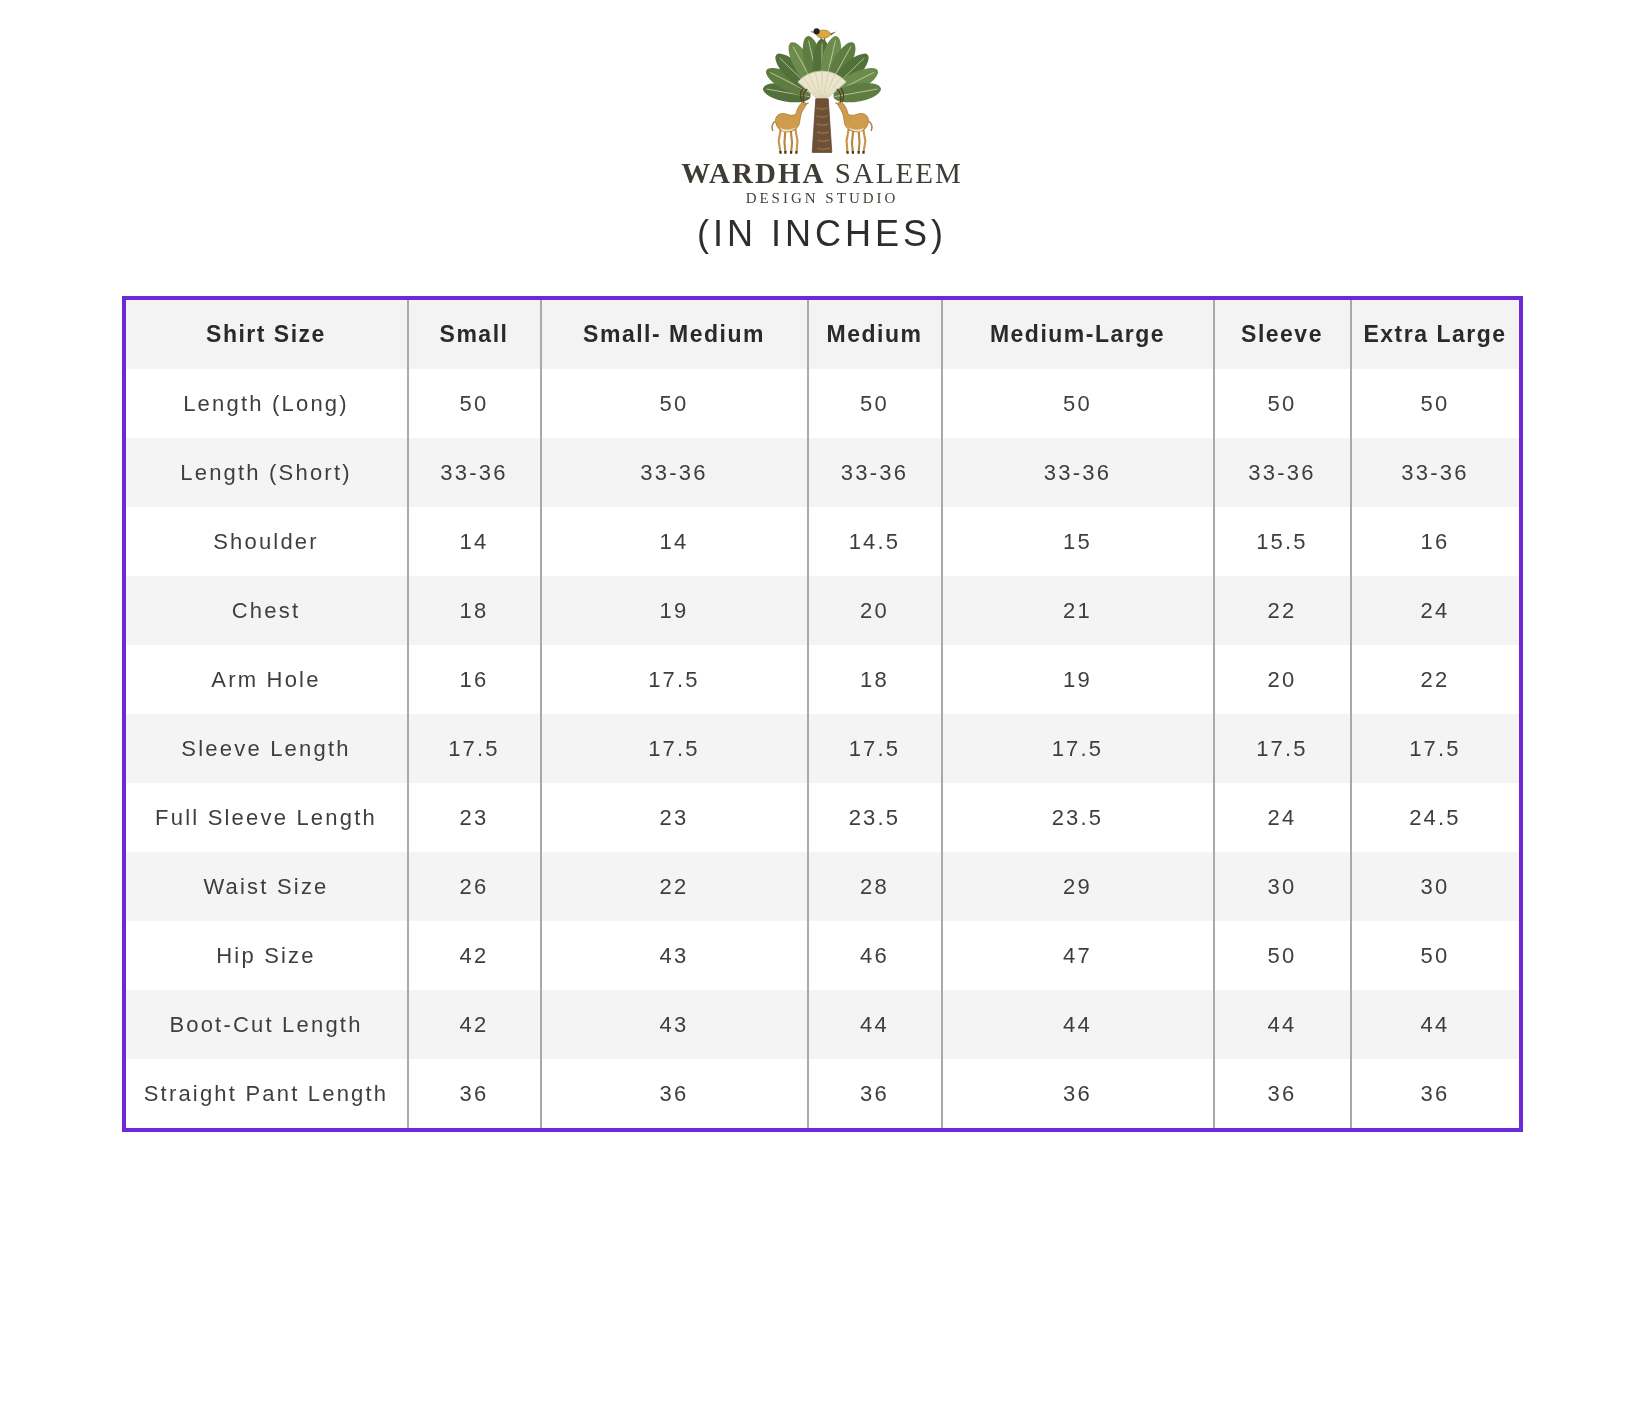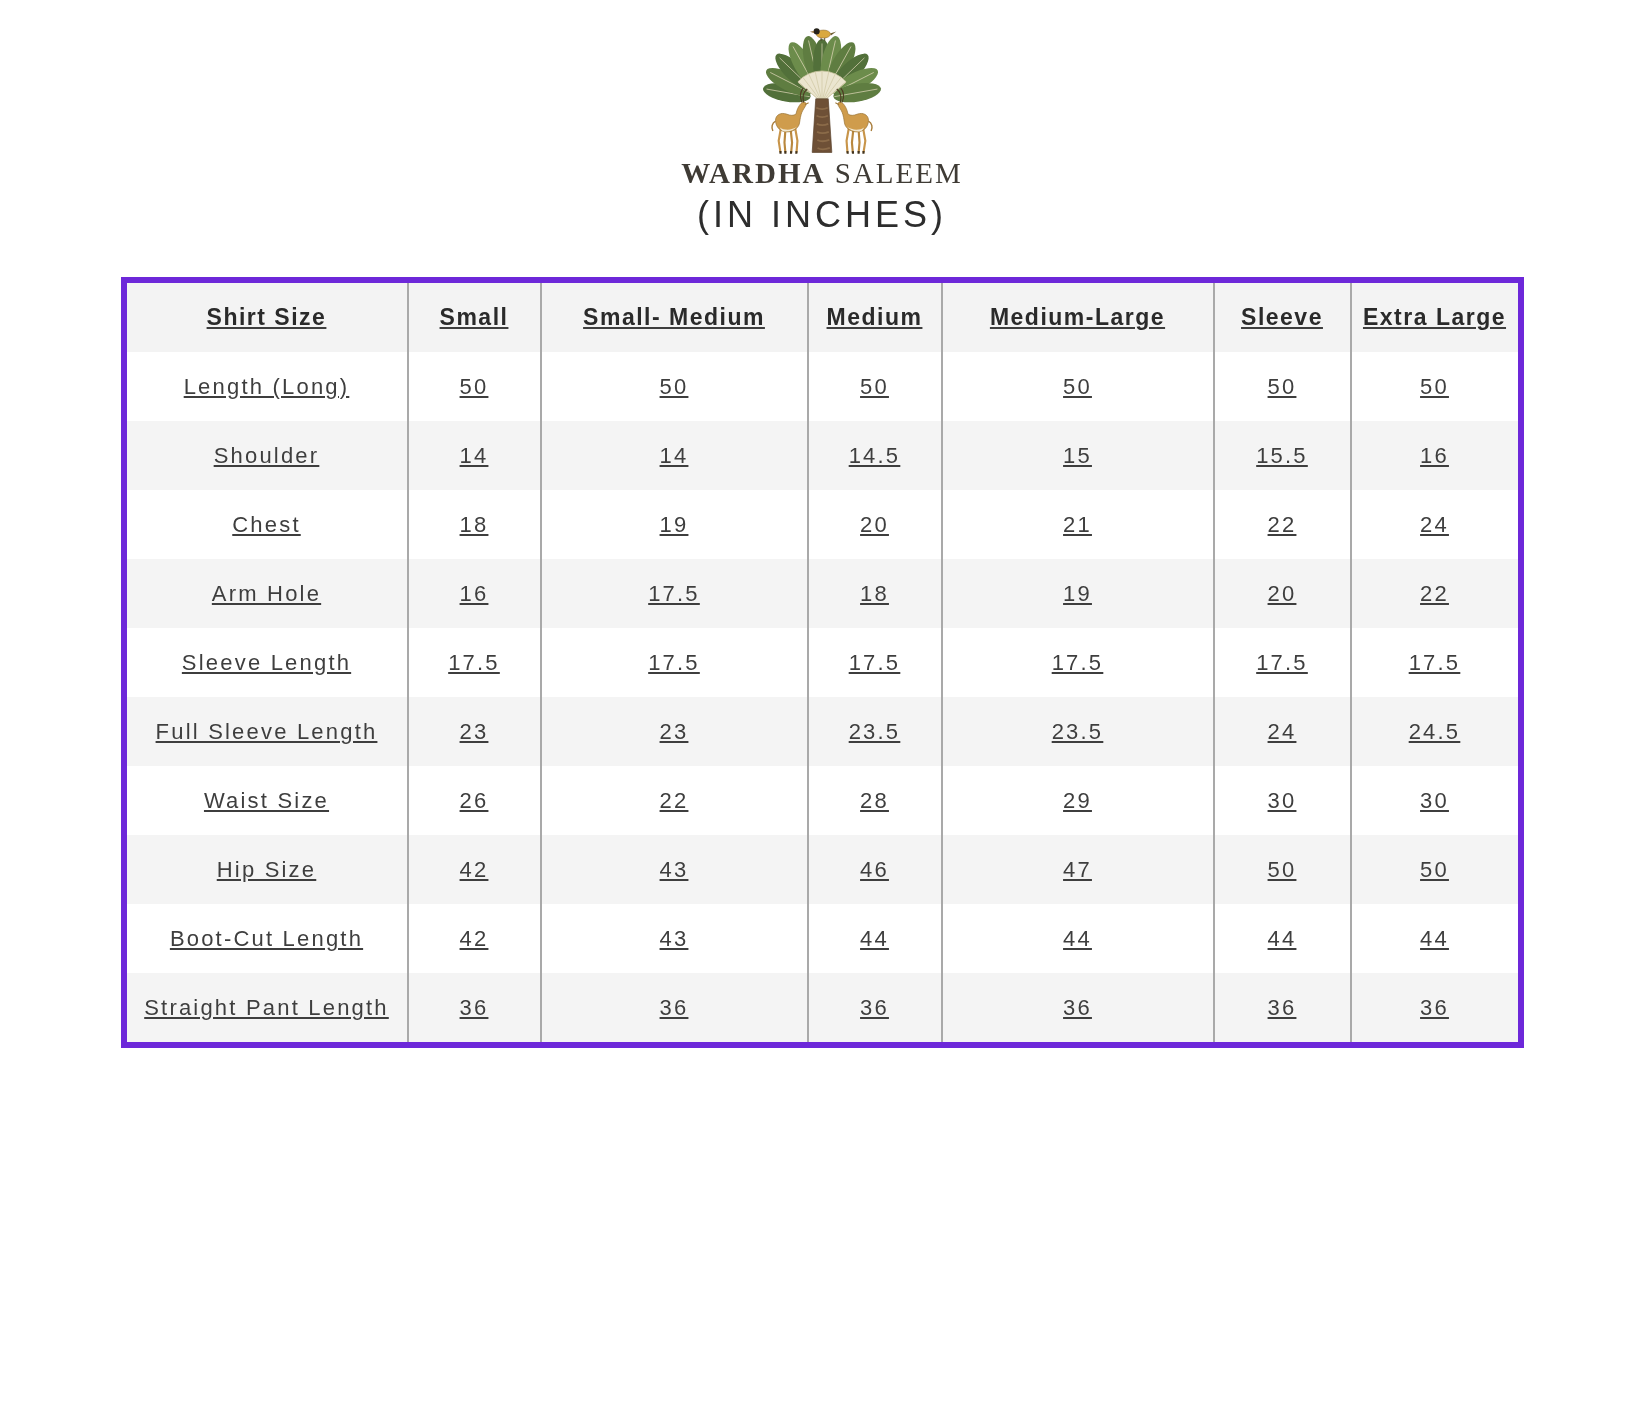--- a/index.html
+++ b/index.html
@@ -32,22 +32,21 @@
   .subtitle{
     margin-top:12px; text-align:center;
     font-size:36px; font-weight:400; letter-spacing:4px; color:#2d2d2d;
     line-height:30px;
   }
 
   
   table.size-table{
     border-collapse:collapse; table-layout:fixed;
     width:1397px; margin:47px auto 0 auto;
-    border:6px solid #6d28d9;
-    text-decoration:underline;
+    border:4px solid #6d28d9;
   }
   .size-table th, .size-table td{
     height:69px; padding:0 4px;
     text-align:center; vertical-align:middle;
     border-left:2px solid #a9a9a9;
     overflow:hidden; white-space:nowrap;
   }
   .size-table th:first-child, .size-table td:first-child{ border-left:none; }
   .size-table thead th{
     background:#f3f3f3;
@@ -167,20 +166,21 @@
         <ellipse cx="86.5" cy="13.5" rx="8" ry="4.5" fill="#d9a83e" stroke="#8a6a35" stroke-width="0.6"></ellipse>
         <circle cx="79" cy="10.5" r="3.4" fill="#26231b"></circle>
         <path d="M76,10 L71.5,11 L76,12.2 Z" fill="#8a6a35"></path>
       </g>
     </svg>
 
     <div class="brand-name">
       <span class="brand-first">WARDHA</span>
       <span class="brand-second">SALEEM</span>
     </div>
+    <div class="brand-tagline">DESIGN STUDIO</div>
   </header>
 
   <div class="subtitle">(IN INCHES)</div>
 
   <table class="size-table">
     <colgroup>
       <col style="width:284px">
         <col style="width:133px">
         <col style="width:267px">
       <col style="width:134px">
@@ -203,20 +203,29 @@
         <tr>
           <td class="row-label">Length (Long)</td>
           <td>50</td>
           <td>50</td>
           <td>50</td>
           <td>50</td>
           <td>50</td>
           <td>50</td>
         </tr>
         <tr>
+          <td class="row-label">Length (Short)</td>
+          <td>33-36</td>
+          <td>33-36</td>
+          <td>33-36</td>
+          <td>33-36</td>
+          <td>33-36</td>
+          <td>33-36</td>
+        </tr>
+        <tr>
           <td class="row-label">Shoulder</td>
           <td>14</td>
           <td>14</td>
           <td>14.5</td>
           <td>15</td>
           <td>15.5</td>
           <td>16</td>
         </tr>
         <tr>
           <td class="row-label">Chest</td>

